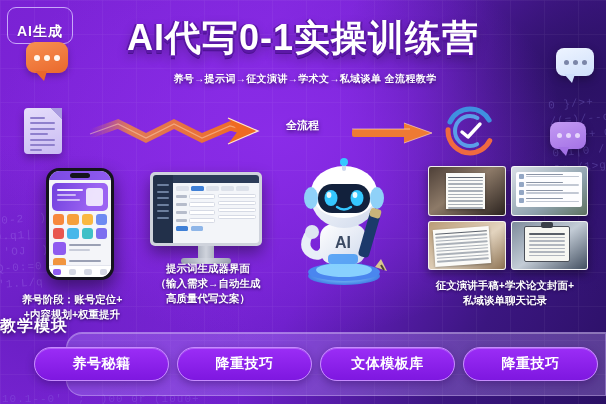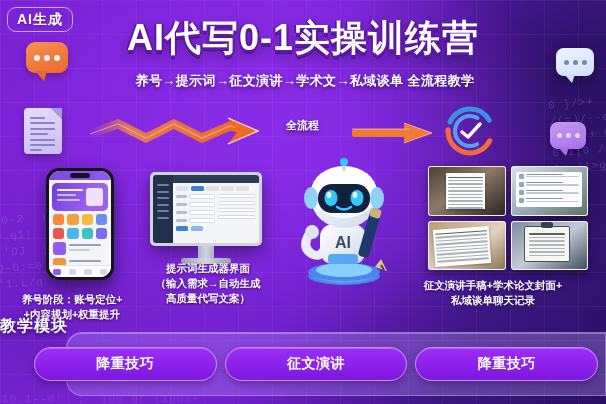--- a/index.html
+++ b/index.html
@@ -23,21 +23,21 @@
   .code-r{right:-6px;top:96px;font-size:11px;transform:rotate(-5deg);color:rgba(150,135,235,.3);}
   .code-b{left:2px;bottom:-4px;font-size:11px;color:rgba(160,140,240,.22);}
   .grid-ovl{
     position:absolute;inset:0;pointer-events:none;opacity:.07;
     background-image:linear-gradient(rgba(255,255,255,.6) 1px,transparent 1px),
                      linear-gradient(90deg,rgba(255,255,255,.6) 1px,transparent 1px);
     background-size:34px 34px;
   }
   
   .badge{
-    position:absolute;left:7px;top:7px;padding:4px 9px 5px;
+    position:absolute;left:7px;top:7px;padding:16px 9px 5px;
     border:1.4px solid rgba(214,190,255,.85);border-radius:9px;
     color:#fff;font-size:14px;font-weight:700;letter-spacing:1px;line-height:1;
     text-shadow:0 1px 2px rgba(0,0,0,.25);
   }
   .bubble-o{
     position:absolute;left:26px;top:42px;width:42px;height:31px;border-radius:9px;
     background:linear-gradient(160deg,#f89152,#e9682c);
     box-shadow:0 3px 7px rgba(0,0,0,.25);
   }
   .bubble-o:after{
@@ -67,21 +67,21 @@
     position:absolute;left:0;right:0;top:20px;text-align:center;
     font-size:36px;font-weight:900;color:#ffffff;letter-spacing:1px;
     line-height:1;white-space:nowrap;
     text-shadow:
       0 3px 0 #5c18a8, 0 4px 0 #4d1292,
       2px 0 0 #5c18a8,-2px 0 0 #5c18a8,
       0 6px 12px rgba(0,0,0,.38);
   }
   .subhead{
     position:absolute;left:4px;right:0;top:72px;text-align:center;
-    font-size:13px;font-weight:800;color:#fff;white-space:nowrap;letter-spacing:.4px;
+    font-size:10px;font-weight:800;color:#fff;white-space:nowrap;letter-spacing:.4px;
     text-shadow:0 2px 4px rgba(40,8,80,.7);
   }
   
   .flowrow{position:absolute;left:0;right:0;top:100px;height:62px;}
   .doc-ico{
     position:absolute;left:24px;top:8px;width:38px;height:46px;border-radius:4px;
     background:linear-gradient(160deg,#e6ddfb,#c9bcf3);box-shadow:0 4px 9px rgba(0,0,0,.28);
   }
   .doc-ico:before{
     content:"";position:absolute;right:0;top:0;width:11px;height:11px;
@@ -175,21 +175,21 @@
   .clip i{display:block;height:1.6px;background:#b1b6be;margin:2px 4px;border-radius:1px;}
   .clip i:first-child{margin-top:6px;background:#5a6069;}
 
   
   .cap{
     position:absolute;color:#fff;font-weight:800;font-size:10.5px;line-height:1.45;
     text-align:center;text-shadow:0 1px 3px rgba(30,5,70,.85);
   }
   .cap1{left:2px;top:292px;width:140px;}
   .cap2{left:146px;top:261px;width:124px;}
-  .cap3{left:400px;top:278px;width:186px;text-align:center;}
+  .cap3{left:412px;top:278px;width:186px;text-align:center;}
 
   
   .modtitle{
     position:absolute;left:0;right:0;top:316px;text-align:left;
     font-size:16px;font-weight:900;color:#fff;letter-spacing:1px;
     text-shadow:0 2px 5px rgba(35,6,75,.85);z-index:3;
   }
   .modpanel{
     position:absolute;left:66px;top:332px;width:540px;height:64px;
     border-radius:16px 0 0 16px;
@@ -537,18 +537,19 @@
     </div>
   </div>
 
   <div class="cap cap1">养号阶段：账号定位+<br>+内容规划+权重提升</div>
   <div class="cap cap2">提示词生成器界面<br>（输入需求→自动生成<br>高质量代写文案）</div>
   <div class="cap cap3">征文演讲手稿+学术论文封面+<br>私域谈单聊天记录</div>
 
   <div class="modtitle">教学模块</div>
   <div class="modpanel"></div>
   <div class="pills">
+    <div class="pill">养号秘籍</div>
     <div class="pill">降重技巧</div>
-    <div class="pill">征文演讲</div>
+    <div class="pill">文体模板库</div>
     <div class="pill">降重技巧</div>
   </div>
 
 </div>
 
 </body></html>

